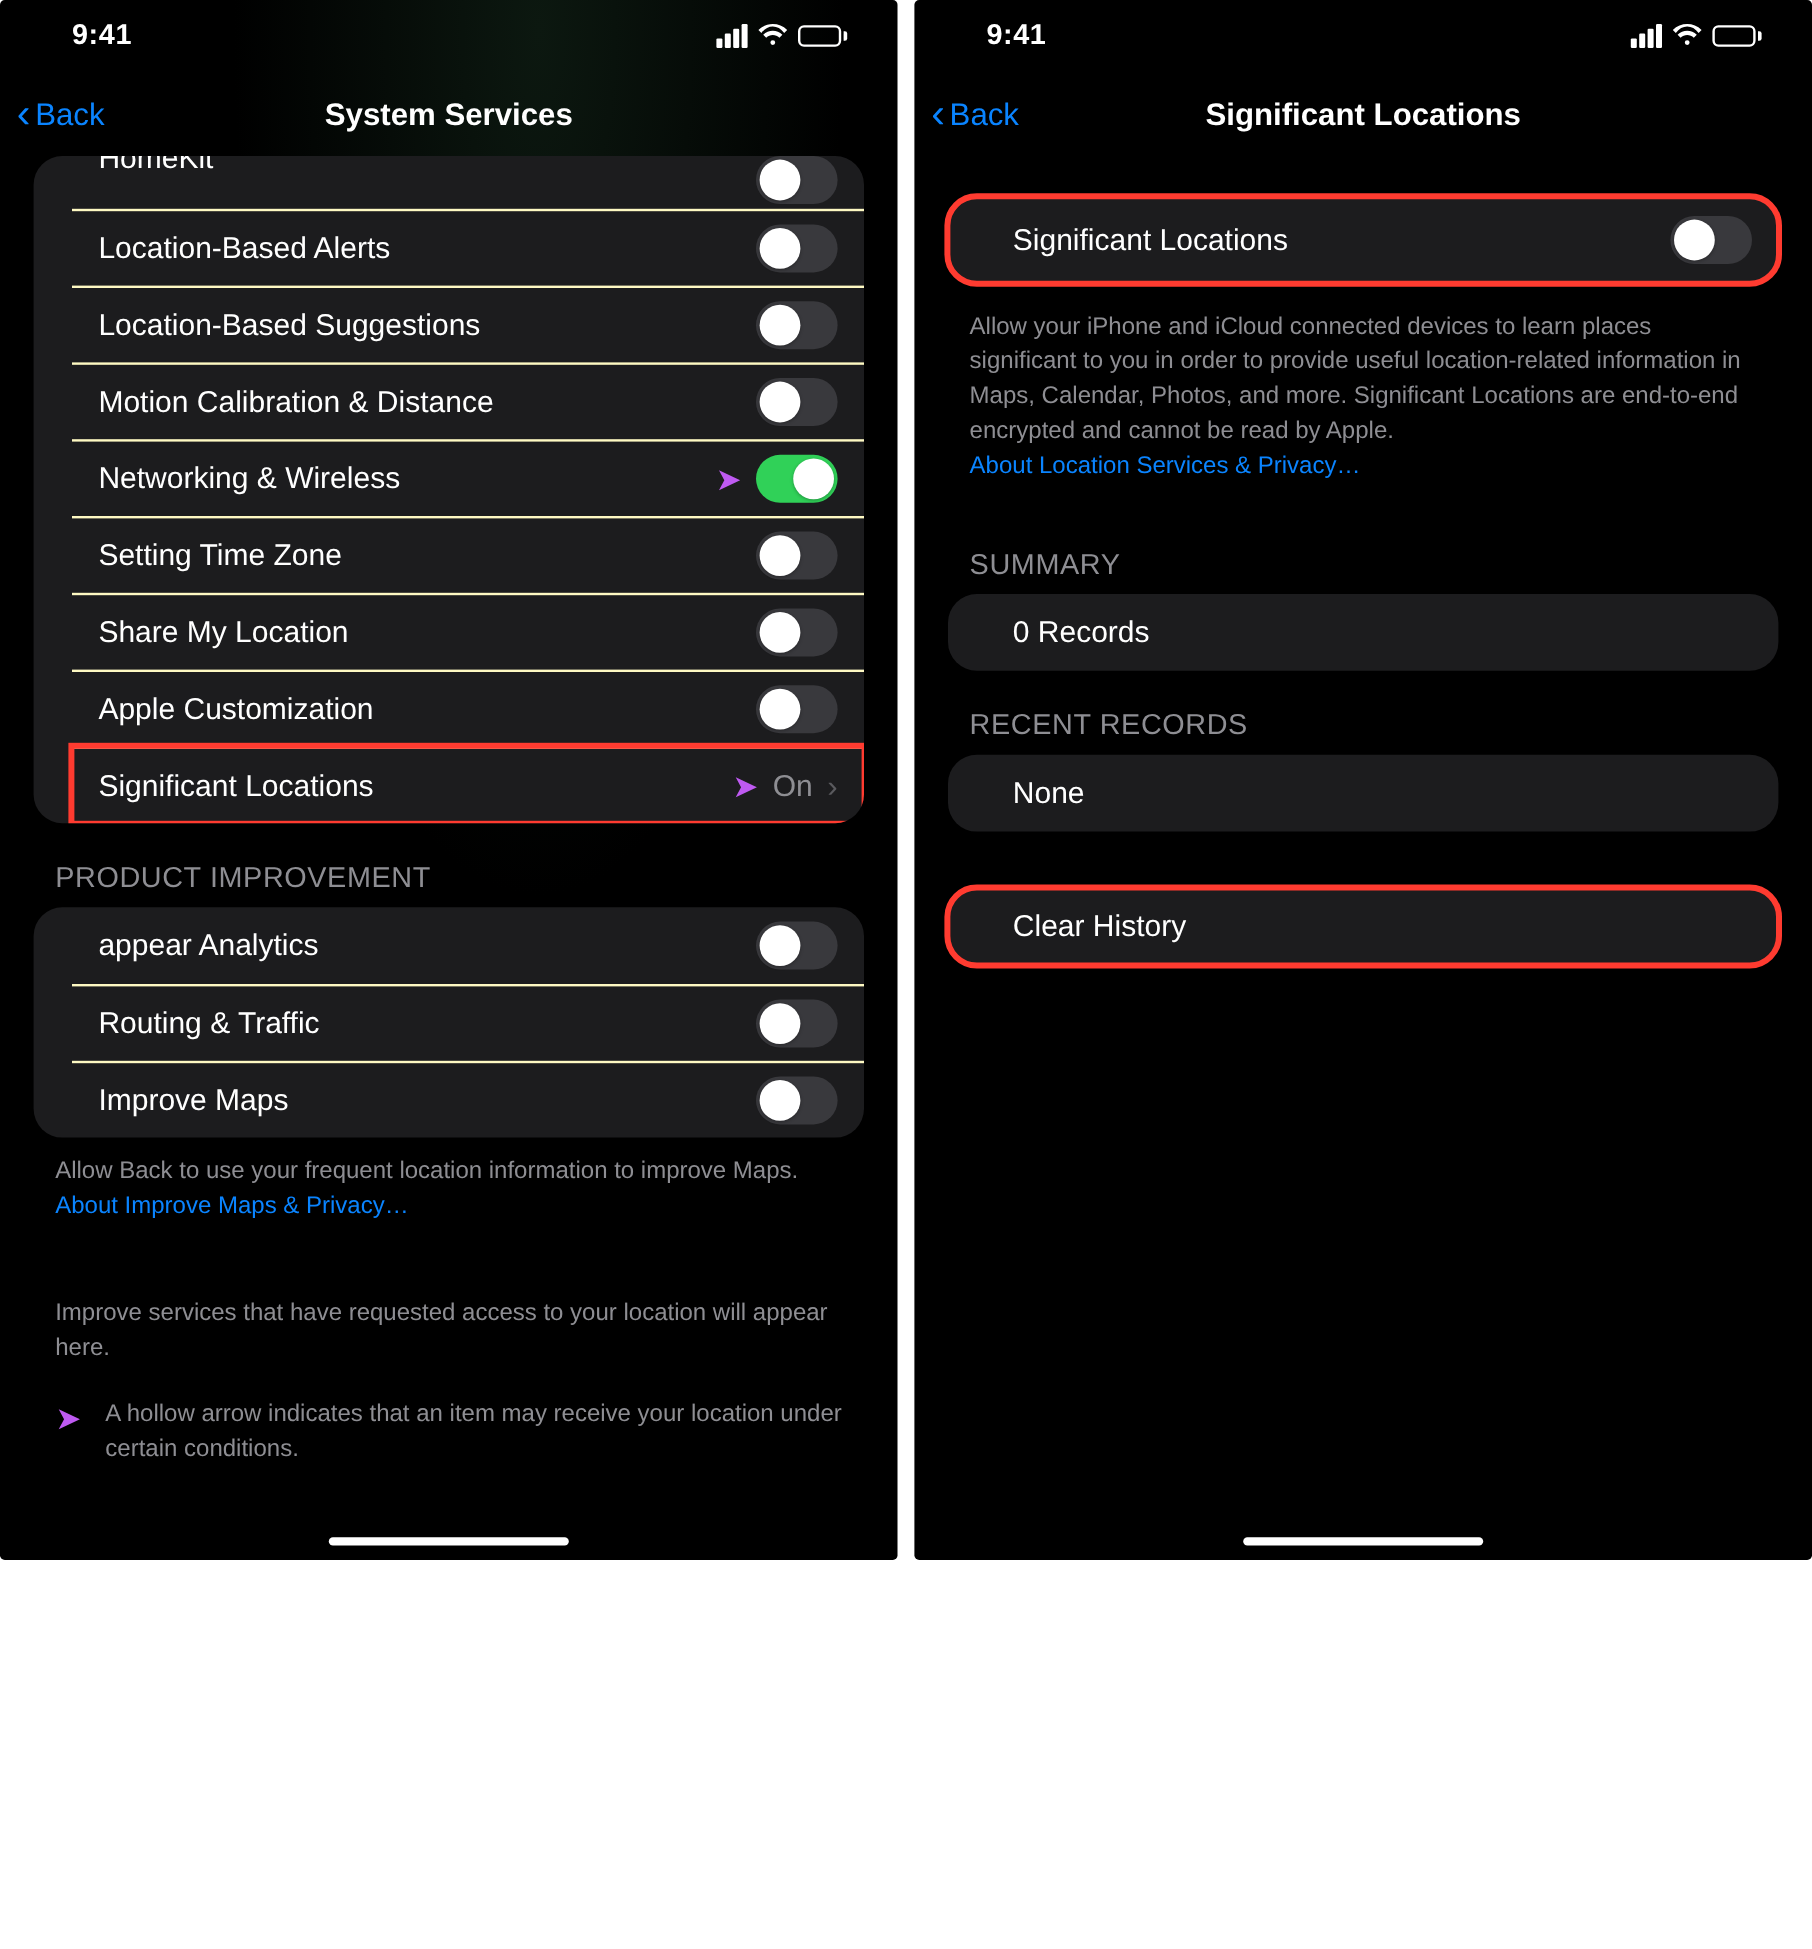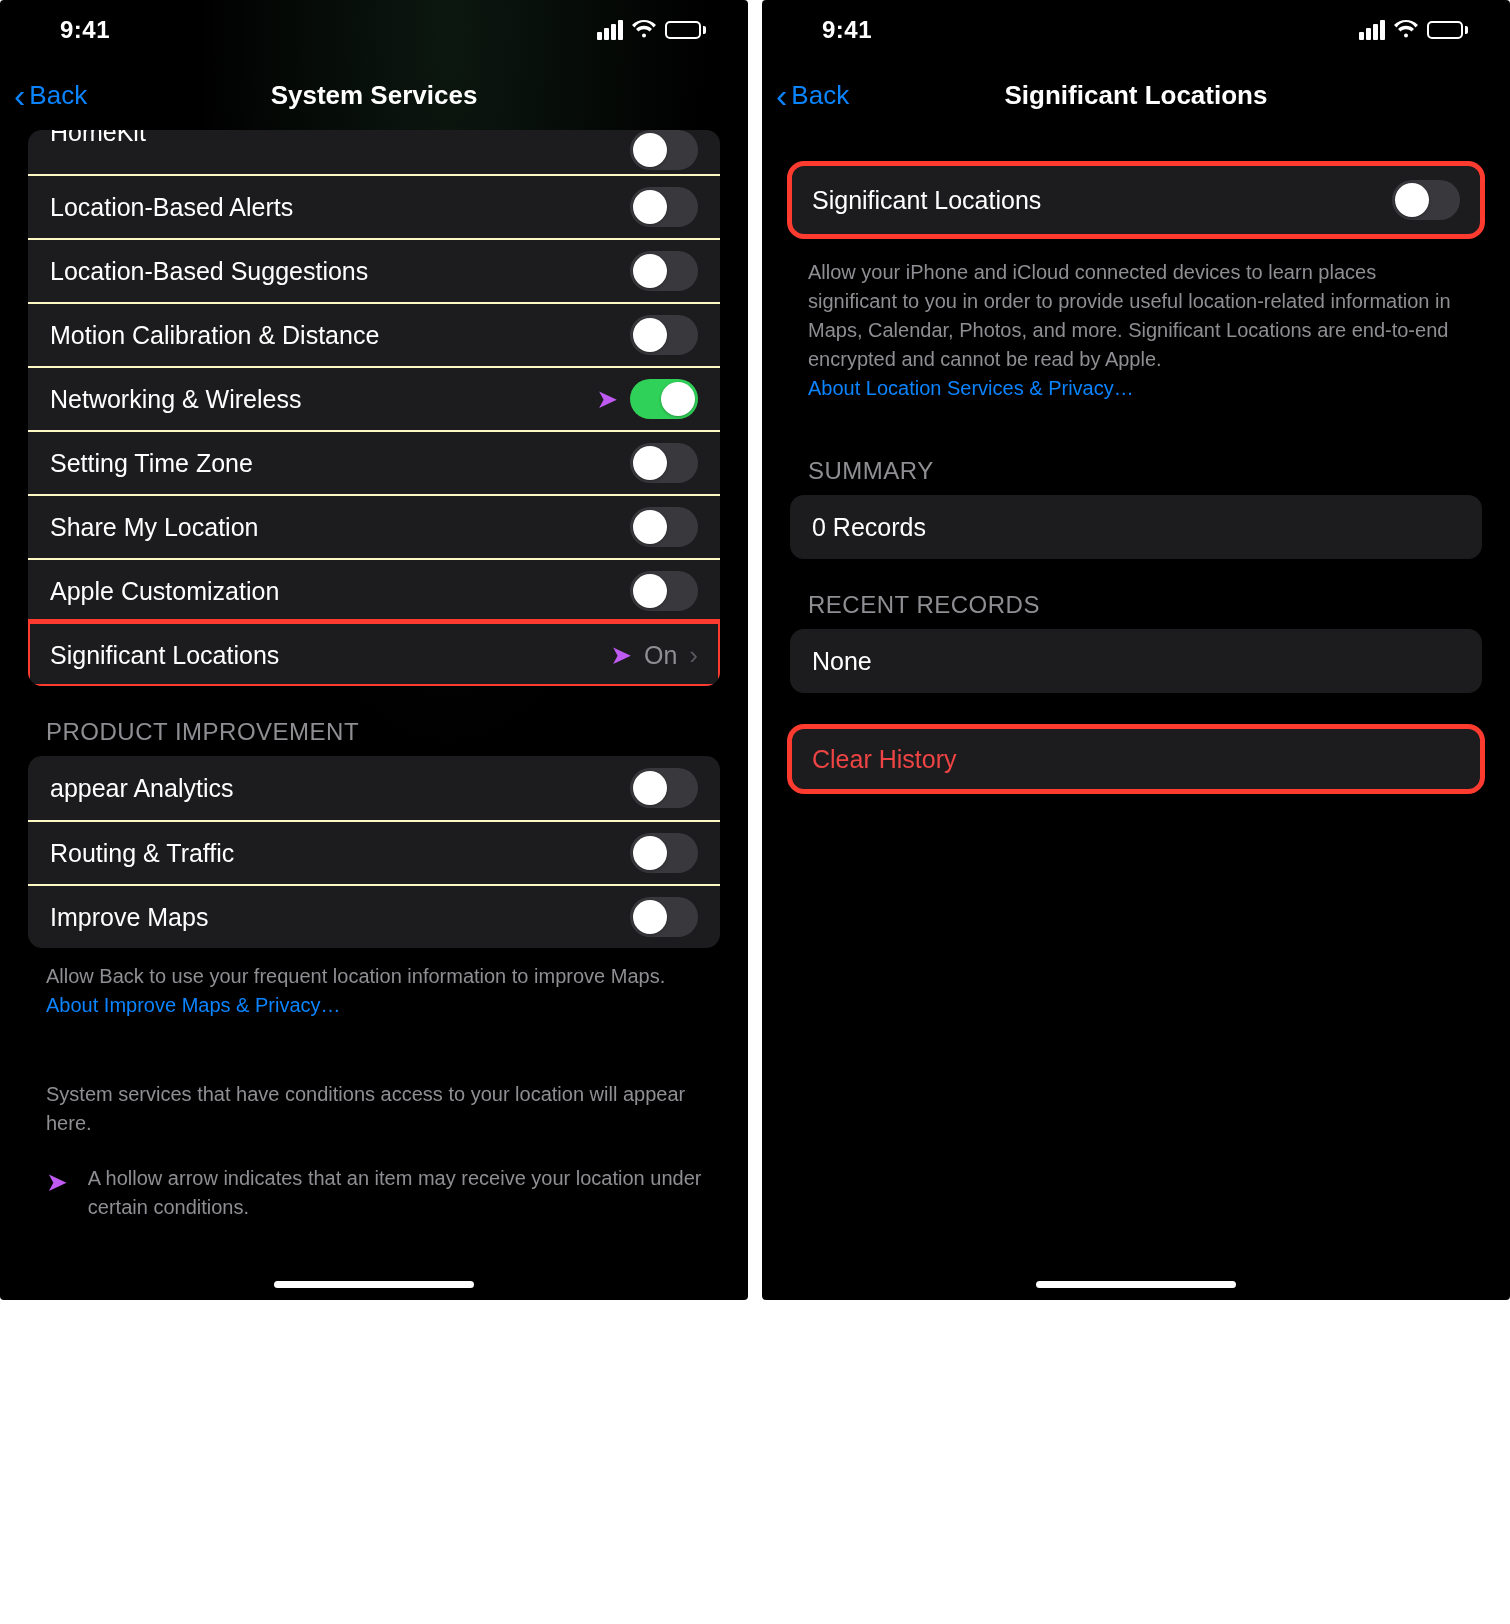--- a/index.html
+++ b/index.html
@@ -57,23 +57,24 @@
   }
   .navbar .back .chev { font-size: 34px; font-weight:300; line-height:1;}
   .navbar .title {
     position: absolute; left:0; right:0; text-align:center;
     color: #fff; font-size: 26px; font-weight: 600;
     pointer-events:none;
   }
   .content { padding: 0 28px; }
   .group {
     background: #1c1c1e;
-    border-radius: 14px;
+    border-radius: 24px;
     overflow: hidden;
-    margin-bottom: 0;
+    margin-bottom: 13px;
+    padding-left: 32px;
   }
   .row {
     display: flex; align-items: center;
     min-height: 64px;
     padding: 0 22px;
     border-top: 2px solid #fef9c3;
     color: #fff;
     font-size: 25px;
   }
   .group .row:first-child { border-top: none; }
@@ -104,21 +105,21 @@
     margin: 14px 18px 0;
   }
   .footer-note a, .linkish { color:#0a84ff; text-decoration:none; }
   .redbox {
     outline: 5px solid #ff3b30;
     outline-offset: -2px;
   }
   .row.partial { min-height: 44px; align-items:flex-start; padding-top:0;}
   .row.partial .label { margin-top:-12px;}
   .sl-row { padding: 16px 22px; min-height:72px;}
-  .row.link { color:#ef4444; }
+  .row.link { color:#ffffff; }
   .homebar {
     position:absolute; bottom:12px; left:50%; transform:translateX(-50%);
     width: 200px; height:7px; background:#fff; border-radius:4px;
   }
   .legend-row { display:flex; gap:20px; align-items:flex-start; margin: 26px 18px 0; }
   .legend-row .arrow-glyph { margin-top:3px; flex:0 0 auto;}
   .legend-row .txt { color:#8e8e93; font-size:20px; line-height:1.45;}
 </style>
 </head>
 <body>
@@ -254,21 +255,21 @@
                 <span class="knob"></span>
               </span>
             </span>
           </div>
         </div>
 
       <div class="footer-note">
         <span>Allow Back to use your frequent location information to improve Maps. </span><a href="#" class="linkish">About Improve Maps &amp; Privacy…</a>
       </div>
 
-      <div class="footer-note" style="margin-top:60px;">System services that have conditions access to your location will appear here.</div>
+      <div class="footer-note" style="margin-top:60px;">Improve services that have requested access to your location will appear here.</div>
 
       <div class="legend-row">
         <span class="arrow-glyph">➤</span>
         <span class="txt">A hollow arrow indicates that an item may receive your location under certain conditions.</span>
       </div>
     </div>
     <div class="homebar"></div>
   </div>
 
   <div class="phone">

